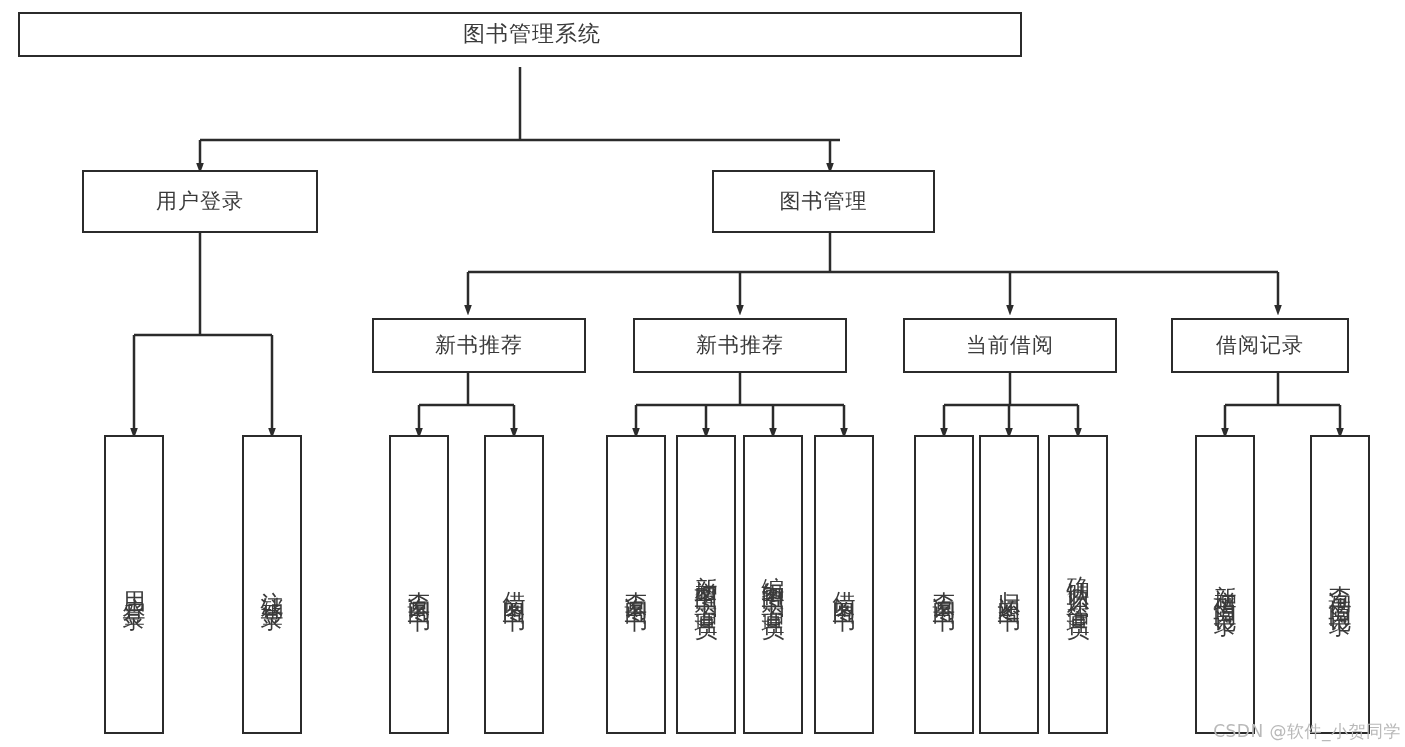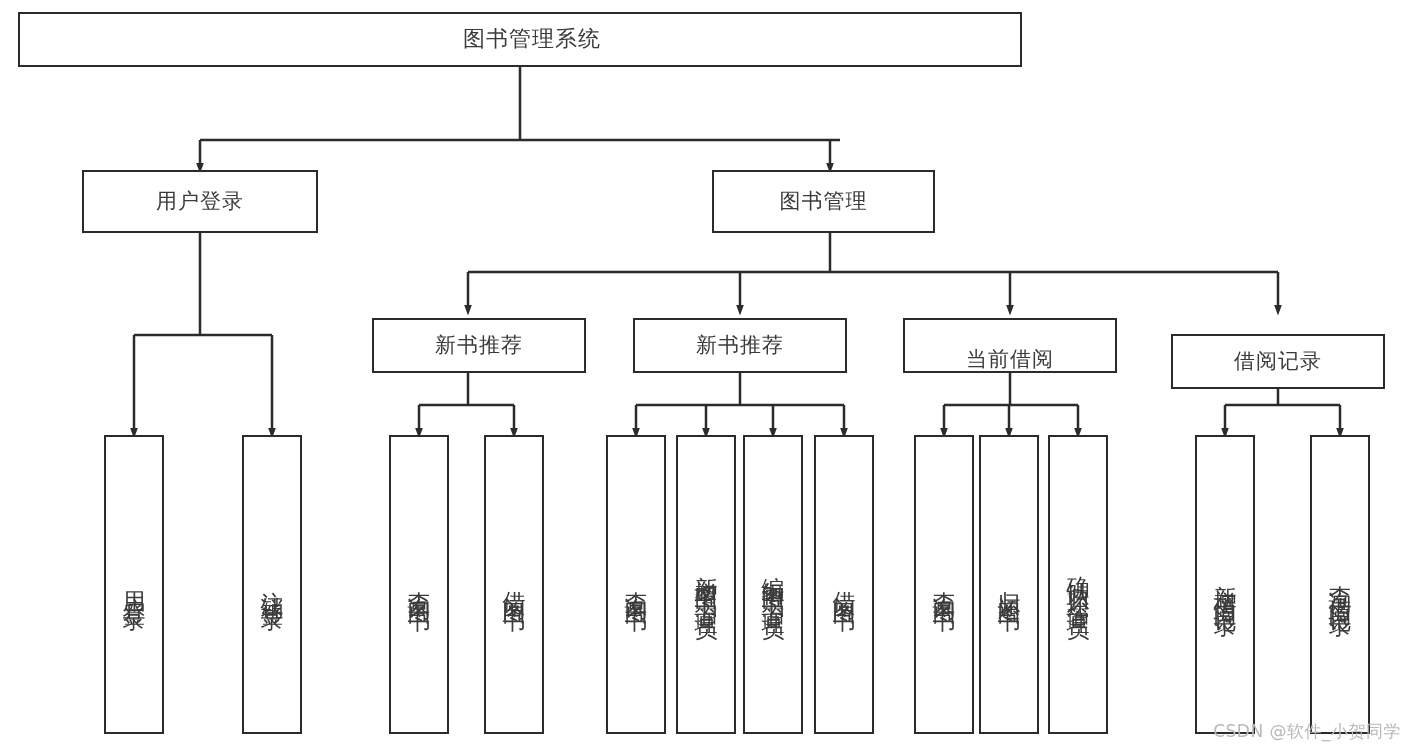--- a/index.html
+++ b/index.html
@@ -115,41 +115,41 @@
       <path d="M1009,405 L1009,429" marker-end="url(#arrow)"></path>
       <path d="M1078,405 L1078,429" marker-end="url(#arrow)"></path>
 
       <path d="M1278,373 L1278,405"></path>
       <path d="M1225,405 L1340,405"></path>
       <path d="M1225,405 L1225,429" marker-end="url(#arrow)"></path>
       <path d="M1340,405 L1340,429" marker-end="url(#arrow)"></path>
     </g>
   </svg>
 
-  <div class="node node-h node-root" style="left:18px; top:12px; width:1004px; height:55px;padding-left:24px;">
+  <div class="node node-h node-root" style="left:18px; top:12px; width:1004px; height:45px;padding-left:24px;">
     <span>图书管理系统</span>
   </div>
 
   <div class="node node-h" style="left:82px; top:170px; width:236px; height:63px;">
     <span>用户登录</span>
   </div>
   <div class="node node-h" style="left:712px; top:170px; width:223px; height:63px;">
     <span>图书管理</span>
   </div>
 
   <div class="node node-h" style="left:372px; top:318px; width:214px; height:55px;">
     <span>新书推荐</span>
   </div>
   <div class="node node-h" style="left:633px; top:318px; width:214px; height:55px;">
     <span>新书推荐</span>
   </div>
-  <div class="node node-h" style="left:903px; top:318px; width:214px; height:55px;align-items:flex-end;">
+  <div class="node node-h" style="left:903px; top:318px; width:214px; height:55px;">
     <span>当前借阅</span>
   </div>
-  <div class="node node-h" style="left:1171px; top:318px; width:214px; height:55px;margin-top:16px;">
+  <div class="node node-h" style="left:1171px; top:318px; width:178px; height:55px;">
     <span>借阅记录</span>
   </div>
 
   <div class="node node-v" style="left:104px; top:435px; width:60px; height:299px;">
     <span class="vtext">用户登录</span>
   </div>
   <div class="node node-v" style="left:242px; top:435px; width:60px; height:299px;">
     <span class="vtext">注销登录</span>
   </div>
 

